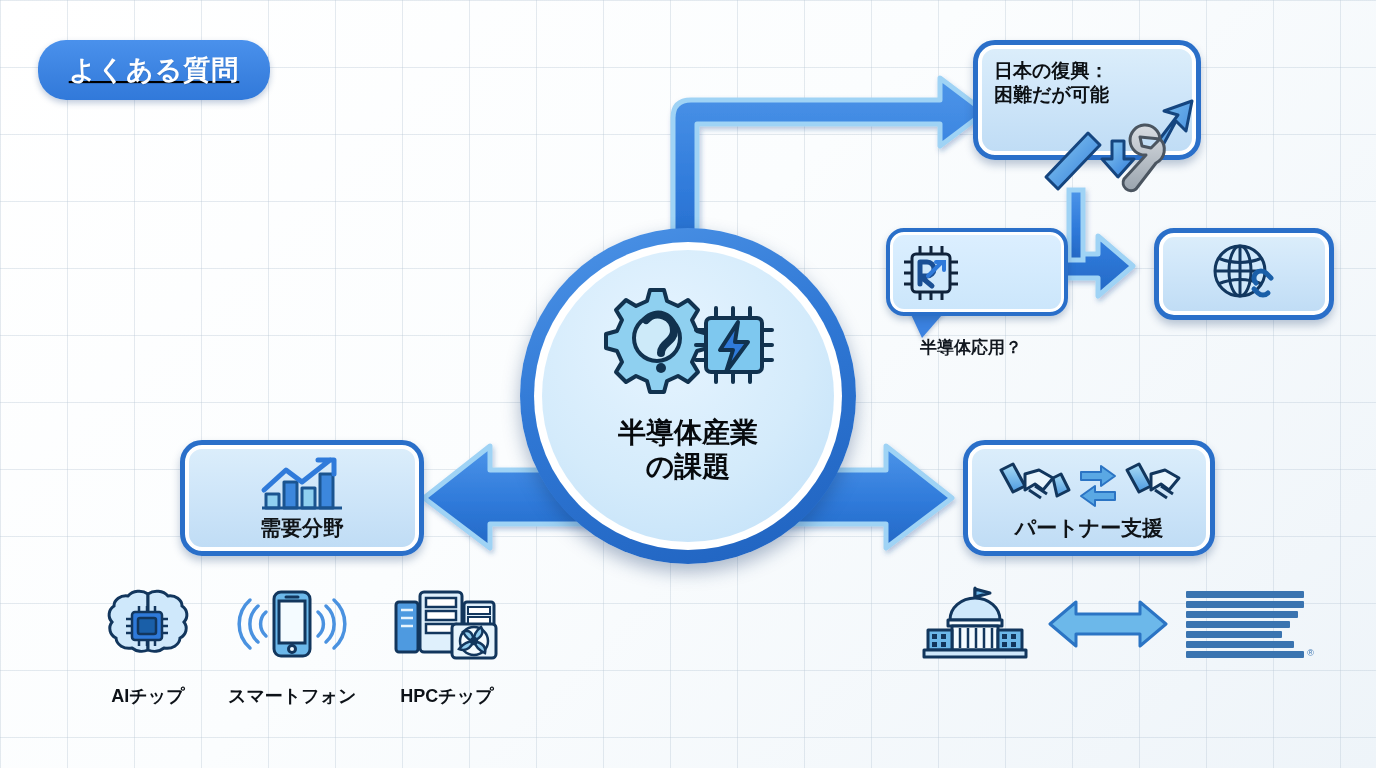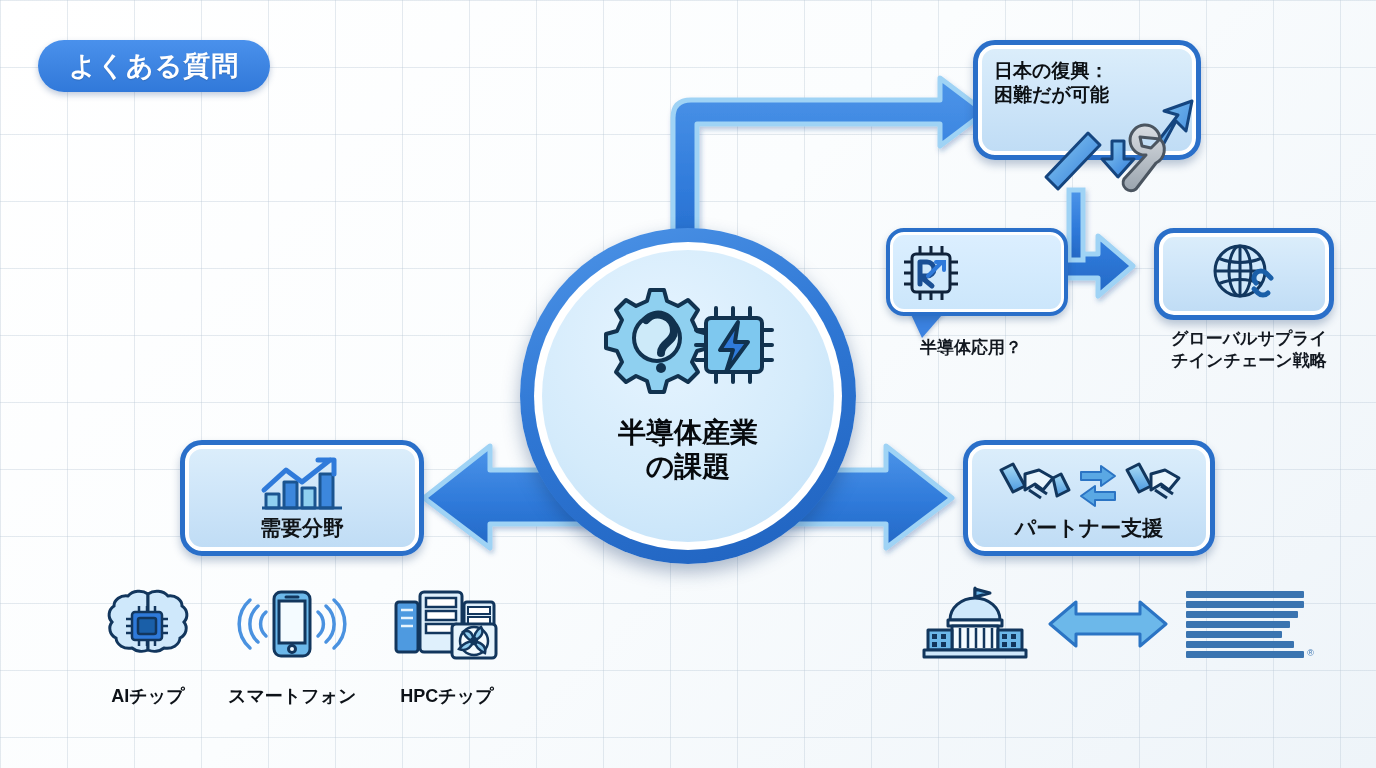--- a/index.html
+++ b/index.html
@@ -12,24 +12,24 @@
     position:relative;width:1376px;height:768px;overflow:hidden;
     background:
       linear-gradient(to right, rgba(186,200,214,.38) 1px, transparent 1px) 0 0/67px 67px,
       linear-gradient(to bottom, rgba(186,200,214,.38) 1px, transparent 1px) 0 0/67px 67px,
       linear-gradient(135deg,#ffffff 0%,#fbfdfe 45%,#eef4f9 100%);
   }
   .abs{position:absolute;}
 
   
   #title-badge{
-    left:38px;top:40px;width:232px;height:52px;border-radius:28px;
+    left:38px;top:40px;width:232px;height:60px;border-radius:28px;
     background:linear-gradient(180deg,#4a91ec 0%,#3b82e0 60%,#3179da 100%);
     box-shadow:0 3px 6px rgba(30,70,130,.28);
-    display:flex;align-items:center;justify-content:center;
+    display:flex;align-items:center;justify-content:center;text-decoration:underline;
   }
   #title-badge span{
     color:#fff;font-size:27px;font-weight:bold;letter-spacing:1px;
     text-shadow:0 1px 1px rgba(0,0,0,.15);
   }
 
   
   .card{
     border-radius:22px;
     background:linear-gradient(180deg,#dceefb 0%,#cfe6f9 45%,#bfdcf5 100%);
@@ -232,22 +232,20 @@
         <path d="M14,17 q22,9 44,0"></path>
         <path d="M14,43 q22,-9 44,0"></path>
         <line x1="36" y1="5" x2="36" y2="55"></line>
       </g>
       <g fill="none" stroke="#1a5fa8" stroke-width="5" stroke-linecap="round">
         <path d="M52,42 a7,7 0 0,1 10,-10 l5,5"></path>
         <path d="M64,52 a7,7 0 0,1 -10,0 l-4,-4"></path>
       </g>
     </svg>
   </div>
-  <div class="abs" id="cap-supply">グローバルサプライ
-チインチェーン戦略</div>
 
   <div class="abs" id="center-ring"></div>
   <div class="abs" id="center-white"></div>
   <div class="abs" id="center-core">
     <svg width="200" height="130" viewBox="0 0 200 130">
 
       <g fill="#8fd0f0" stroke="#11324f" stroke-width="4" stroke-linejoin="round">
         <path d="M62,10 l14,0 l3,11 l11,5 l10,-6 l10,10 l-6,10 l5,11 l11,3 l0,14 l-11,3 l-5,11 l6,10 l-10,10 l-10,-6 l-11,5 l-3,11 l-14,0 l-3,-11 l-11,-5 l-10,6 l-10,-10 l6,-10 l-5,-11 l-11,-3 l0,-14 l11,-3 l5,-11 l-6,-10 l10,-10 l10,6 l11,-5 Z"></path>
         <circle cx="69" cy="58" r="23" fill="#cdeaf9"></circle>
       </g>

